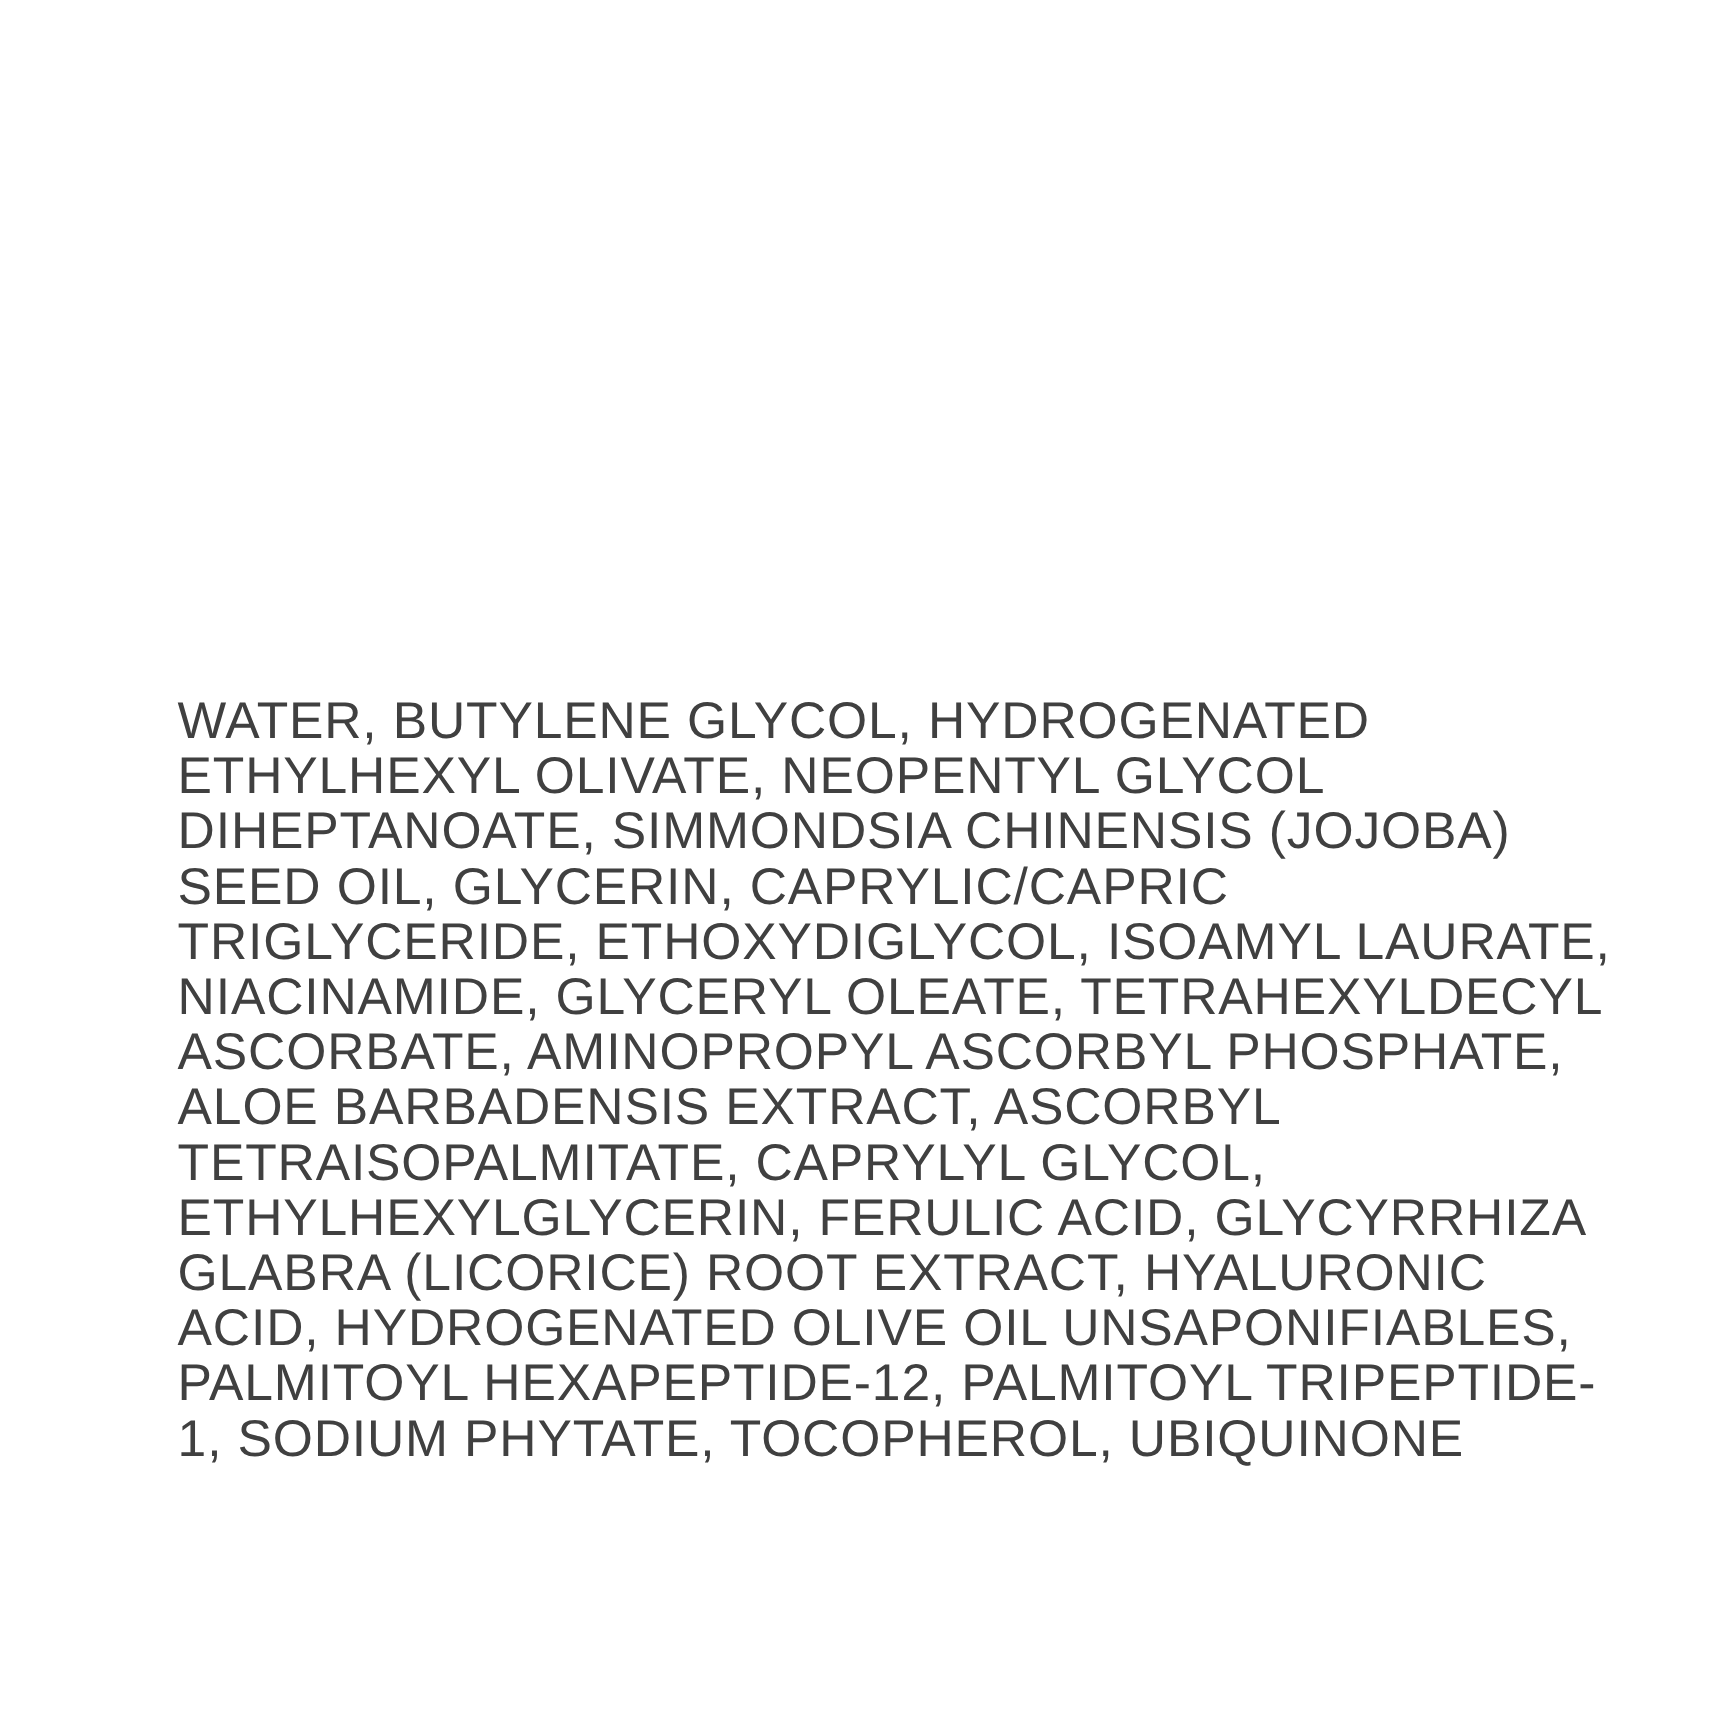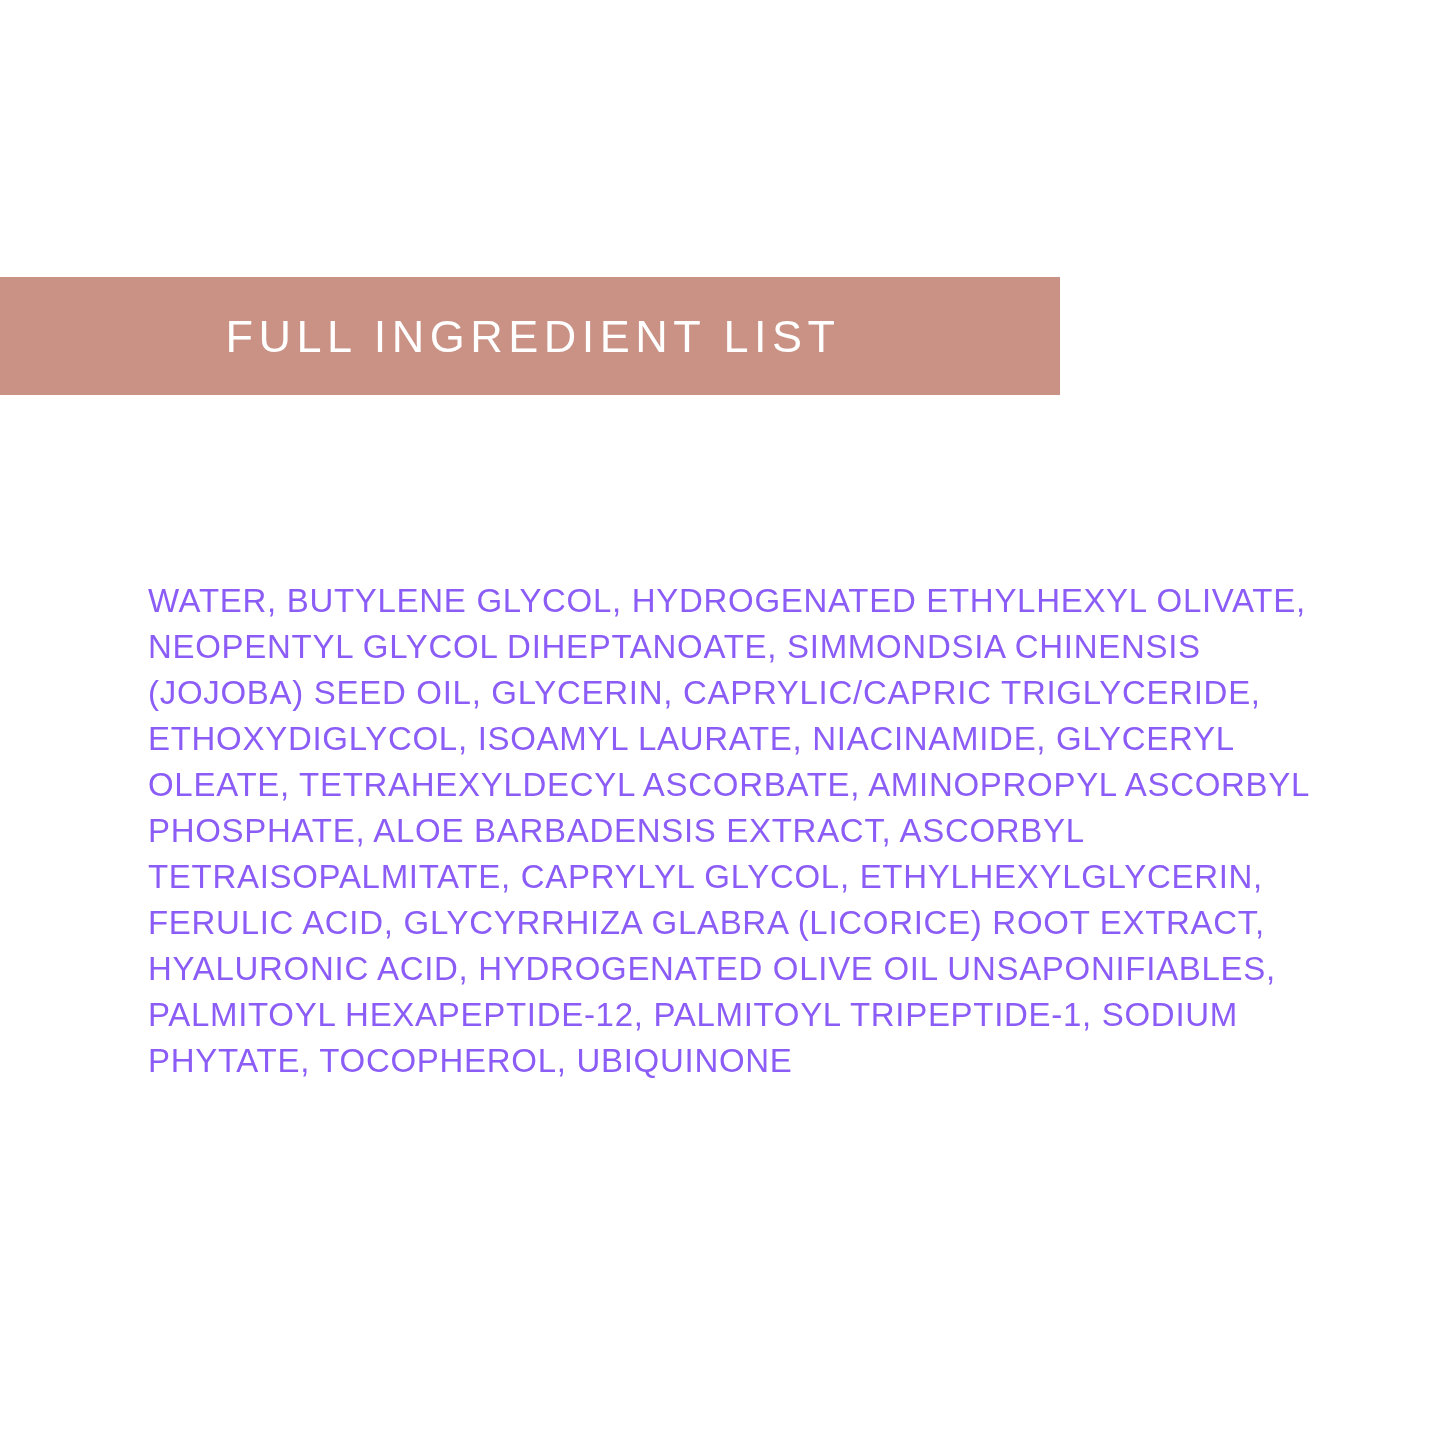--- a/index.html
+++ b/index.html
@@ -38,35 +38,32 @@
     letter-spacing: 5.5px;
     text-transform: uppercase;
     line-height: 1;
     padding-left: 6px;
   }
   .ingredients {
     position: absolute;
     left: 148px;
     top: 578px;
     width: 1200px;
-    color: #8b5cf6;
+    color: #404040;
     font-family: "Liberation Sans", sans-serif;
-    font-size: 33px;
+    font-size: 43px;
     font-weight: 400;
     letter-spacing: 0.7px;
     line-height: 46px;
     text-transform: uppercase;
     text-align: left;
     white-space: normal;
   }
 </style>
 </head>
 <body>
 
 <div class="page">
 
-  <div class="banner">
-    <div class="banner-title">Full Ingredient List</div>
-  </div>
 
   <div class="ingredients">WATER, BUTYLENE GLYCOL, HYDROGENATED ETHYLHEXYL OLIVATE, NEOPENTYL GLYCOL DIHEPTANOATE, SIMMONDSIA CHINENSIS (JOJOBA) SEED OIL, GLYCERIN, CAPRYLIC/CAPRIC TRIGLYCERIDE, ETHOXYDIGLYCOL, ISOAMYL LAURATE, NIACINAMIDE, GLYCERYL OLEATE, TETRAHEXYLDECYL ASCORBATE, AMINOPROPYL ASCORBYL PHOSPHATE, ALOE BARBADENSIS EXTRACT, ASCORBYL TETRAISOPALMITATE, CAPRYLYL GLYCOL, ETHYLHEXYLGLYCERIN, FERULIC ACID, GLYCYRRHIZA GLABRA (LICORICE) ROOT EXTRACT, HYALURONIC ACID, HYDROGENATED OLIVE OIL UNSAPONIFIABLES, PALMITOYL HEXAPEPTIDE-12, PALMITOYL TRIPEPTIDE-1, SODIUM PHYTATE, TOCOPHEROL, UBIQUINONE</div>
 
 </div>
 
 </body></html>

